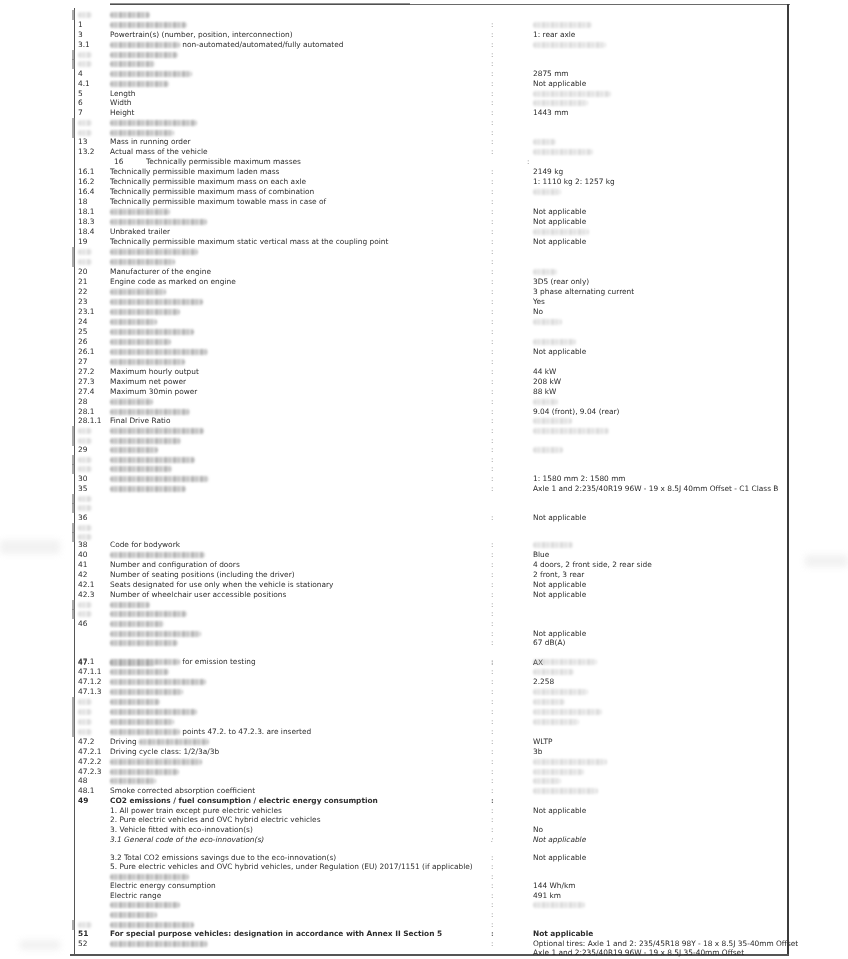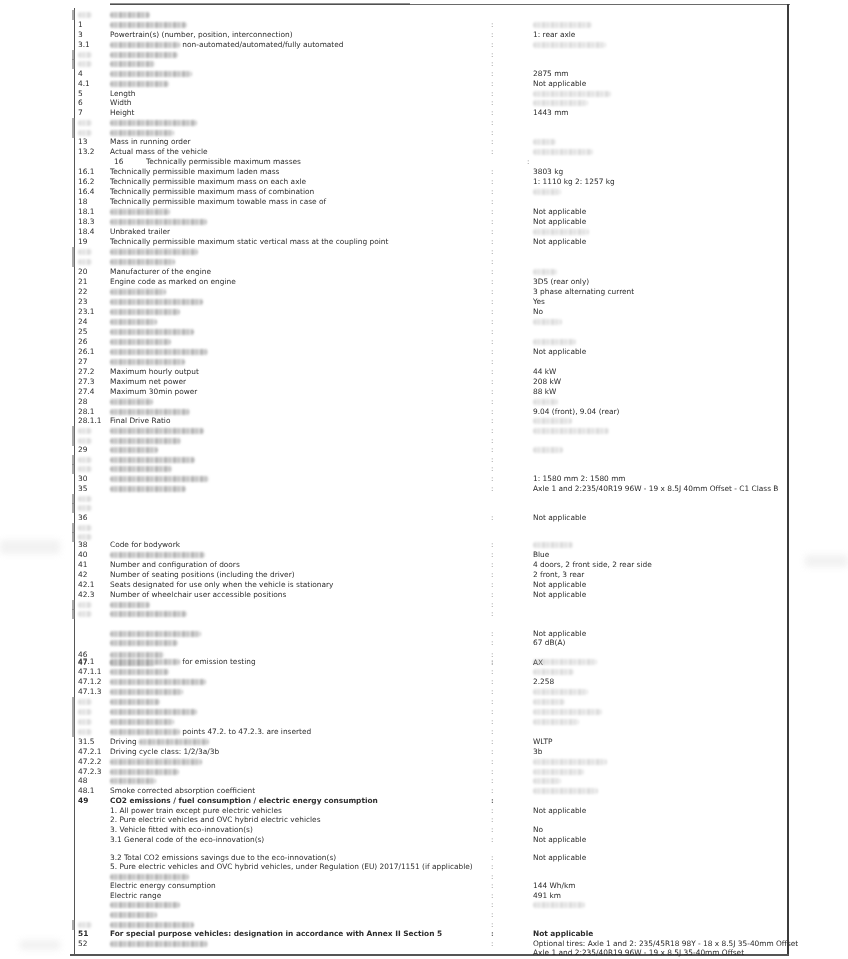--- a/index.html
+++ b/index.html
@@ -129,21 +129,21 @@
       </div>
       <div class="row" style="top: 157px; margin-left: 36px;">
         <span class="num">16</span>
         <span class="label">Technically permissible maximum masses</span>
         <span class="colon">:</span>
       </div>
       <div class="row" style="top: 167px;">
         <span class="num">16.1</span>
         <span class="label">Technically permissible maximum laden mass</span>
         <span class="colon">:</span>
-        <span class="value">3803 kg</span>
+        <span class="value">2149 kg</span>
       </div>
       <div class="row" style="top: 177px;">
         <span class="num">16.2</span>
         <span class="label">Technically permissible maximum mass on each axle</span>
         <span class="colon">:</span>
         <span class="value">1: 1110 kg 2: 1257 kg</span>
       </div>
       <div class="row" style="top: 187px;">
         <span class="num">16.4</span>
         <span class="label">Technically permissible maximum mass of combination</span>
@@ -395,21 +395,21 @@
         <span class="num"><span class="blur light" style="width: 14px;"></span></span>
         <span class="label"><span class="blur" style="width: 40px;"></span></span>
         <span class="colon">:</span>
       </div>
       <div class="frame-left-seg" style="top: 609px; height: 10px;"></div>
       <div class="row" style="top: 609px;">
         <span class="num"><span class="blur light" style="width: 14px;"></span></span>
         <span class="label"><span class="blur" style="width: 77px;"></span></span>
         <span class="colon">:</span>
       </div>
-      <div class="row" style="top: 650px;">
+      <div class="row" style="top: 619px;">
         <span class="num">46</span>
         <span class="label"><span class="blur" style="width: 54px;"></span></span>
         <span class="colon">:</span>
       </div>
       <div class="row" style="top: 629px;">
         <span class="num"></span>
         <span class="label"><span class="blur" style="width: 91px;"></span></span>
         <span class="colon">:</span>
         <span class="value">Not applicable</span>
       </div>
@@ -470,21 +470,21 @@
         <span class="colon">:</span>
         <span class="value"><span class="blur light" style="width: 46px;"></span></span>
       </div>
       <div class="frame-left-seg" style="top: 727px; height: 10px;"></div>
       <div class="row" style="top: 727px;">
         <span class="num"><span class="blur light" style="width: 14px;"></span></span>
         <span class="label"><span class="blur" style="width: 70px; vertical-align: top;"></span><span> points 47.2. to 47.2.3. are inserted</span></span>
         <span class="colon">:</span>
       </div>
       <div class="row" style="top: 737px;">
-        <span class="num">31.5</span>
+        <span class="num">47.2</span>
         <span class="label"><span>Driving </span><span class="blur" style="width: 70px; vertical-align: top;"></span></span>
         <span class="colon">:</span>
         <span class="value">WLTP</span>
       </div>
       <div class="row" style="top: 747px;">
         <span class="num">47.2.1</span>
         <span class="label">Driving cycle class: 1/2/3a/3b</span>
         <span class="colon">:</span>
         <span class="value">3b</span>
       </div>
@@ -527,21 +527,21 @@
         <span class="num"></span>
         <span class="label">2. Pure electric vehicles and OVC hybrid electric vehicles</span>
         <span class="colon">:</span>
       </div>
       <div class="row" style="top: 825px; padding-left: 48px;">
         <span class="num"></span>
         <span class="label">3. Vehicle fitted with eco-innovation(s)</span>
         <span class="colon">:</span>
         <span class="value">No</span>
       </div>
-      <div class="row" style="top: 835px;">
+      <div class="row" style="top: 835px; font-style: italic;">
         <span class="num"></span>
         <span class="label">3.1 General code of the eco-innovation(s)</span>
         <span class="colon">:</span>
         <span class="value">Not applicable</span>
       </div>
       <div class="row" style="top: 853px;">
         <span class="num"></span>
         <span class="label">3.2 Total CO2 emissions savings due to the eco-innovation(s)</span>
         <span class="colon">:</span>
         <span class="value">Not applicable</span>

